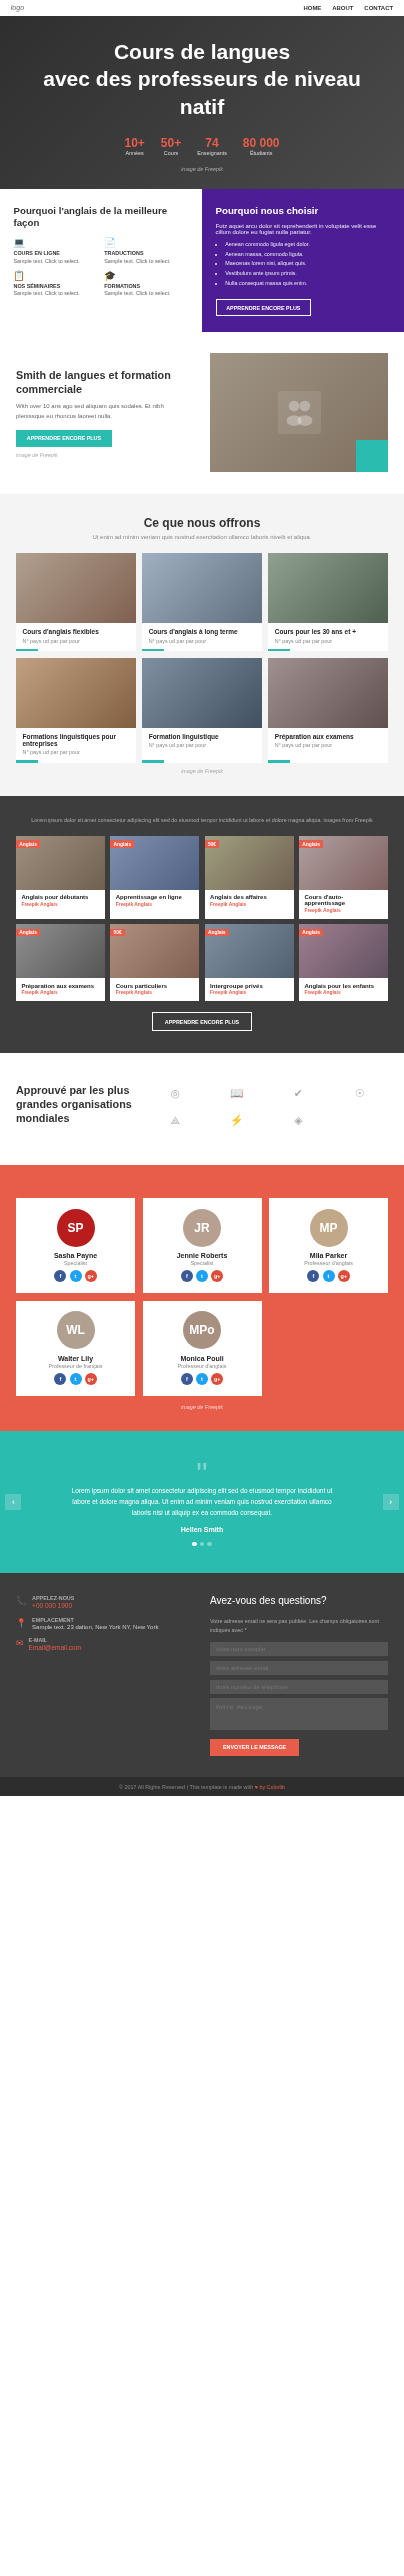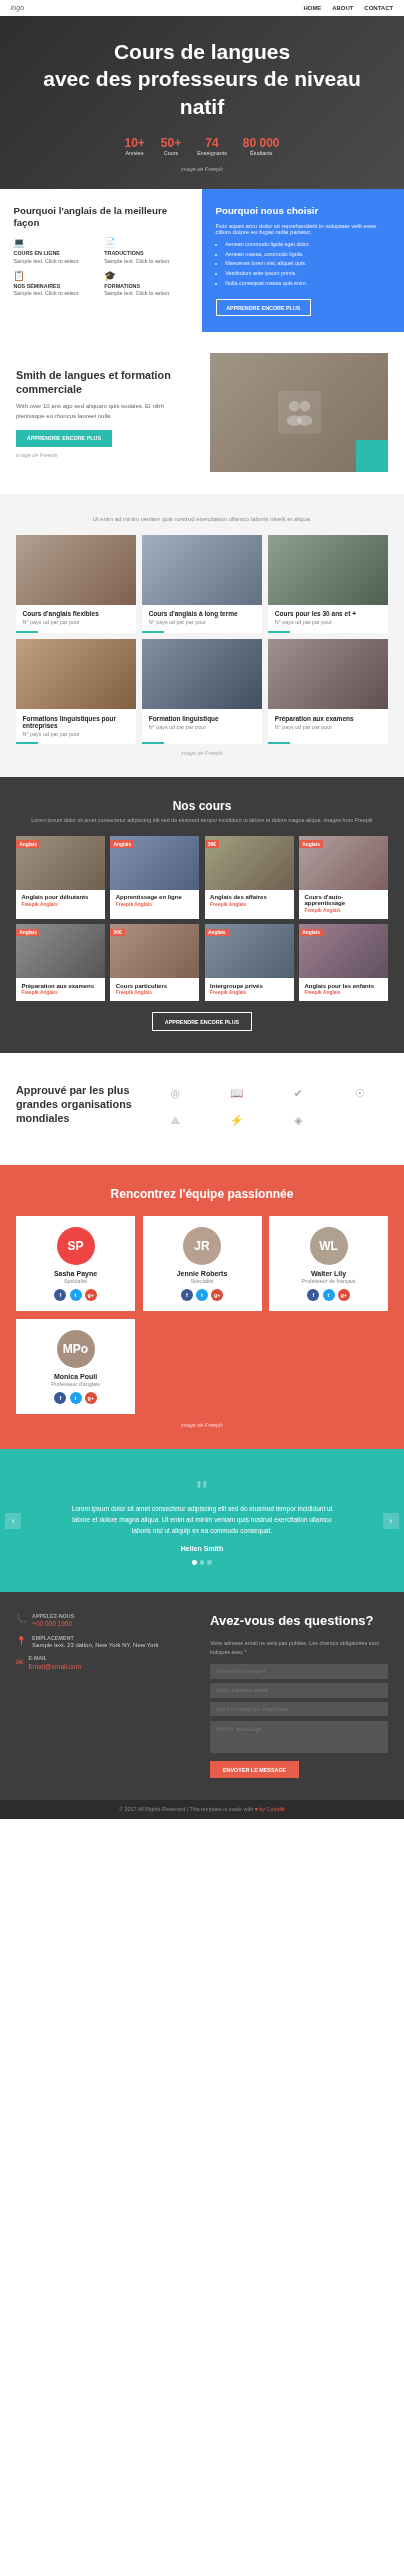--- a/index.html
+++ b/index.html
@@ -29,21 +29,21 @@
     .hero-stat .num { font-size: 12px; font-weight: bold; color: #e85c4a; }
     .hero-stat .lbl { font-size: 5.4px; color: #ddd; }
     .hero-image-credit { font-size: 5.4px; color: #aaa; margin-top: 9.7px; font-style: italic; }
 
     
     .two-col-intro {
       display: grid; grid-template-columns: 1fr 1fr;
       background: #f4f4f4;
     }
     .col-left { background: #fff; padding: 16px 13.5px; }
-    .col-right { background: #3b82f6; padding: 16px 13.5px; color: #fff; }
+    .col-right { background: #4c1d95; padding: 16px 13.5px; color: #fff; }
     .col-left h2, .col-right h2 { font-size: 9.7px; font-weight: bold; margin-bottom: 5.4px; line-height: 1.3; }
     .col-right h2 { color: #fff; }
     .services-grid { display: grid; grid-template-columns: 1fr 1fr; gap: 6.5px; margin-top: 7.5px; }
     .service-item { display: flex; flex-direction: column; gap: 1.6px; }
     .service-icon { font-size: 9.7px; color: #e85c4a; }
     .service-label { font-size: 5.4px; font-weight: bold; text-transform: uppercase; color: #333; }
     .service-desc { font-size: 5.4px; color: #666; }
     .col-right p { font-size: 6px; margin-bottom: 5.4px; opacity: 0.9; }
     .col-right ul { list-style: disc; padding-left: 9.7px; font-size: 5.4px; margin-bottom: 7.5px; opacity: 0.9; line-height: 1.8; }
     .btn-outline-white {
@@ -163,21 +163,21 @@
     .section-equipe .section-title { color: #fff; }
     .team-grid { display: grid; grid-template-columns: repeat(3, 1fr); gap: 7.5px; }
     .team-card { background: #fff; padding: 10.8px 7.5px; text-align: center; }
     .team-avatar {
       width: 38px; height: 38px; border-radius: 50%;
       margin: 0 auto 5.4px;
       display: flex; align-items: center; justify-content: center;
       font-size: 12px; color: #fff; font-weight: bold;
     }
     .av1 { background: #c8a882; }
-    .av2 { background: #ef4444; }
+    .av2 { background: #b91c1c; }
     .av3 { background: #b8a090; }
     .av4 { background: #c0a888; }
     .av5 { background: #a89080; }
     .av6 { background: #b0a090; }
     .team-name { font-size: 7px; font-weight: bold; color: #222; margin-bottom: 1.1px; }
     .team-role { font-size: 5.4px; color: #888; margin-bottom: 4.3px; }
     .team-socials { display: flex; justify-content: center; gap: 3.2px; }
     .social-icon {
       width: 12px; height: 12px; border-radius: 50%;
       display: flex; align-items: center; justify-content: center;
@@ -211,21 +211,21 @@
     
     .section-contact { background: #3d3d3d; padding: 21.6px 16px; }
     .contact-inner { display: grid; grid-template-columns: 1fr 1fr; gap: 16px; }
     .contact-left { }
     .contact-item { display: flex; align-items: flex-start; gap: 5.4px; margin-bottom: 7.5px; }
     .contact-icon { color: #e85c4a; font-size: 8.6px; margin-top: 1.1px; flex-shrink: 0; }
     .contact-label { font-size: 5.4px; color: #aaa; text-transform: uppercase; font-weight: bold; margin-bottom: 1.1px; }
     .contact-value { font-size: 6.5px; color: #e85c4a; }
     .contact-value2 { font-size: 6px; color: #ccc; }
     .contact-right { }
-    .contact-right h3 { font-size: 13px; font-weight: bold; color: #fff; margin-bottom: 11px; }
+    .contact-right h3 { font-size: 10px; font-weight: normal; color: #fff; margin-bottom: 11px; }
     .contact-right p { font-size: 5.4px; color: #aaa; margin-bottom: 7.5px; line-height: 1.6; }
     .form-group { margin-bottom: 4.3px; }
     .form-group input, .form-group textarea {
       width: 100%; padding: 4.3px 5.4px;
       background: #555; border: none;
       color: #fff; font-size: 6px;
     }
     .form-group textarea { height: 32px; resize: none; }
     .btn-red {
       background: #e85c4a; color: #fff;
@@ -334,20 +334,21 @@
         <circle cx="50" cy="28" r="10" fill="rgba(255,255,255,0.3)"></circle>
         <ellipse cx="30" cy="55" rx="14" ry="10" fill="rgba(255,255,255,0.3)"></ellipse>
         <ellipse cx="50" cy="55" rx="14" ry="10" fill="rgba(255,255,255,0.3)"></ellipse>
       </svg>
     </div>
     <div class="teal-accent"></div>
   </div>
 </div>
 
 <section class="section-offrons">
+  <h2 class="section-title">Ce que nous offrons</h2>
   <p class="section-subtitle">Ut enim ad minim veniam quis nostrud exercitation ullamco laboris nivelit et aliqua.</p>
   <div class="cards-grid">
     <div class="card">
       <div class="card-img">
           <div class="card-img-inner tone1"></div>
         </div>
       <div class="card-body">
         <h3>Cours d'anglais flexibles</h3>
         <p>N° pays ud par par pour</p>
       </div>
@@ -401,21 +402,20 @@
         <h3>Préparation aux examens</h3>
         <p>N° pays ud par par pour</p>
       </div>
       <div class="card-teal-bar"></div>
     </div>
   </div>
   <p class="img-credit">image de Freepik</p>
 </section>
 
 <section class="section-cours">
-  <h2 class="section-title">Nos cours</h2>
   <p class="section-subtitle" style="font-size:5.4px;">Lorem ipsum dolor sit amet consectetur adipiscing elit sed do eiusmod tempor incididunt ut labore et dolore magna aliqua. images from Freepik</p>
   <div class="cours-grid">
     <div class="cours-card">
       <div class="cours-card-img">
         <div class="cours-card-img-inner ci1"></div>
         <span class="cours-red-tag">Anglais</span>
       </div>
       <div class="cours-card-body">
         <h3>Anglais pour débutants</h3>
         <div class="flag">Freepik Anglais</div>
@@ -508,21 +508,20 @@
       <div class="logo-item">✔</div>
       <div class="logo-item">☉</div>
       <div class="logo-item">⟁</div>
       <div class="logo-item">⚡</div>
       <div class="logo-item">◈</div>
     </div>
   </div>
 </section>
 
 <section class="section-equipe">
-  <h2 class="section-title">Rencontrez l'équipe passionnée</h2>
   <div style="height:10.8px;"></div>
   <div class="team-grid">
     <div class="team-card">
       <div class="team-avatar av2">SP</div>
       <div class="team-name">Sasha Payne</div>
       <div class="team-role">Specialist</div>
       <div class="team-socials">
         <span class="social-icon s-fb">f</span>
         <span class="social-icon s-tw">t</span>
         <span class="social-icon s-gp">g+</span>
@@ -532,20 +531,30 @@
       <div class="team-avatar av3">JR</div>
       <div class="team-name">Jennie Roberts</div>
       <div class="team-role">Specialist</div>
       <div class="team-socials">
         <span class="social-icon s-fb">f</span>
         <span class="social-icon s-tw">t</span>
         <span class="social-icon s-gp">g+</span>
       </div>
     </div>
     <div class="team-card">
+      <div class="team-avatar av4">MP</div>
+      <div class="team-name">Mila Parker</div>
+      <div class="team-role">Professeur d'anglais</div>
+      <div class="team-socials">
+        <span class="social-icon s-fb">f</span>
+        <span class="social-icon s-tw">t</span>
+        <span class="social-icon s-gp">g+</span>
+      </div>
+    </div>
+    <div class="team-card">
       <div class="team-avatar av6">WL</div>
       <div class="team-name">Walter Lily</div>
       <div class="team-role">Professeur de français</div>
       <div class="team-socials">
         <span class="social-icon s-fb">f</span>
         <span class="social-icon s-tw">t</span>
         <span class="social-icon s-gp">g+</span>
       </div>
     </div>
     <div class="team-card">

